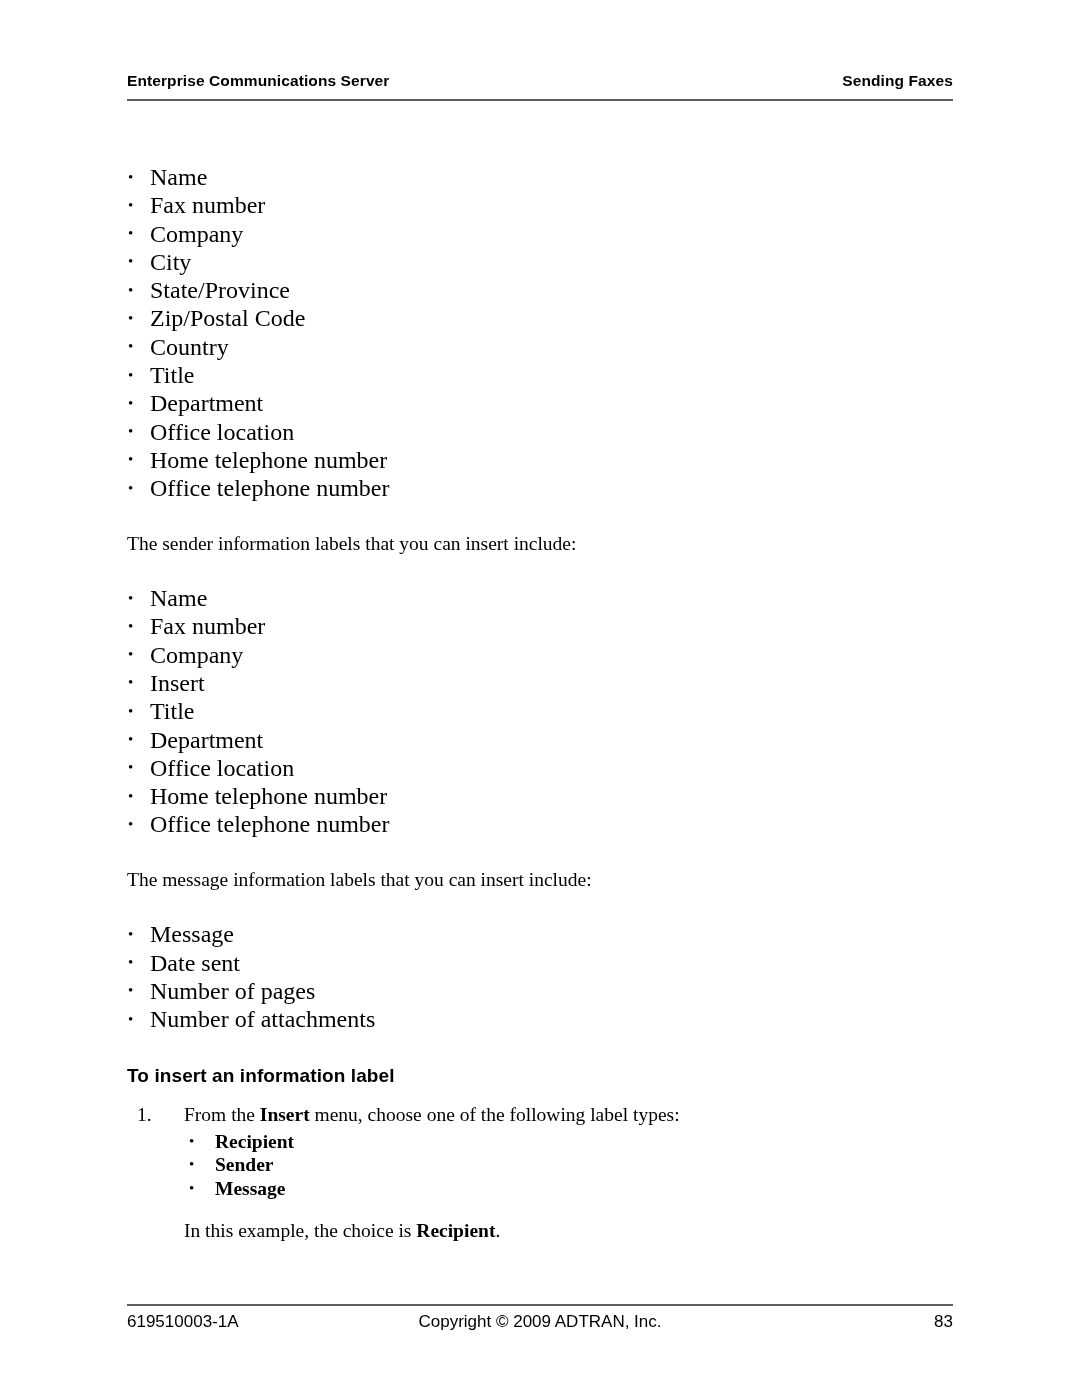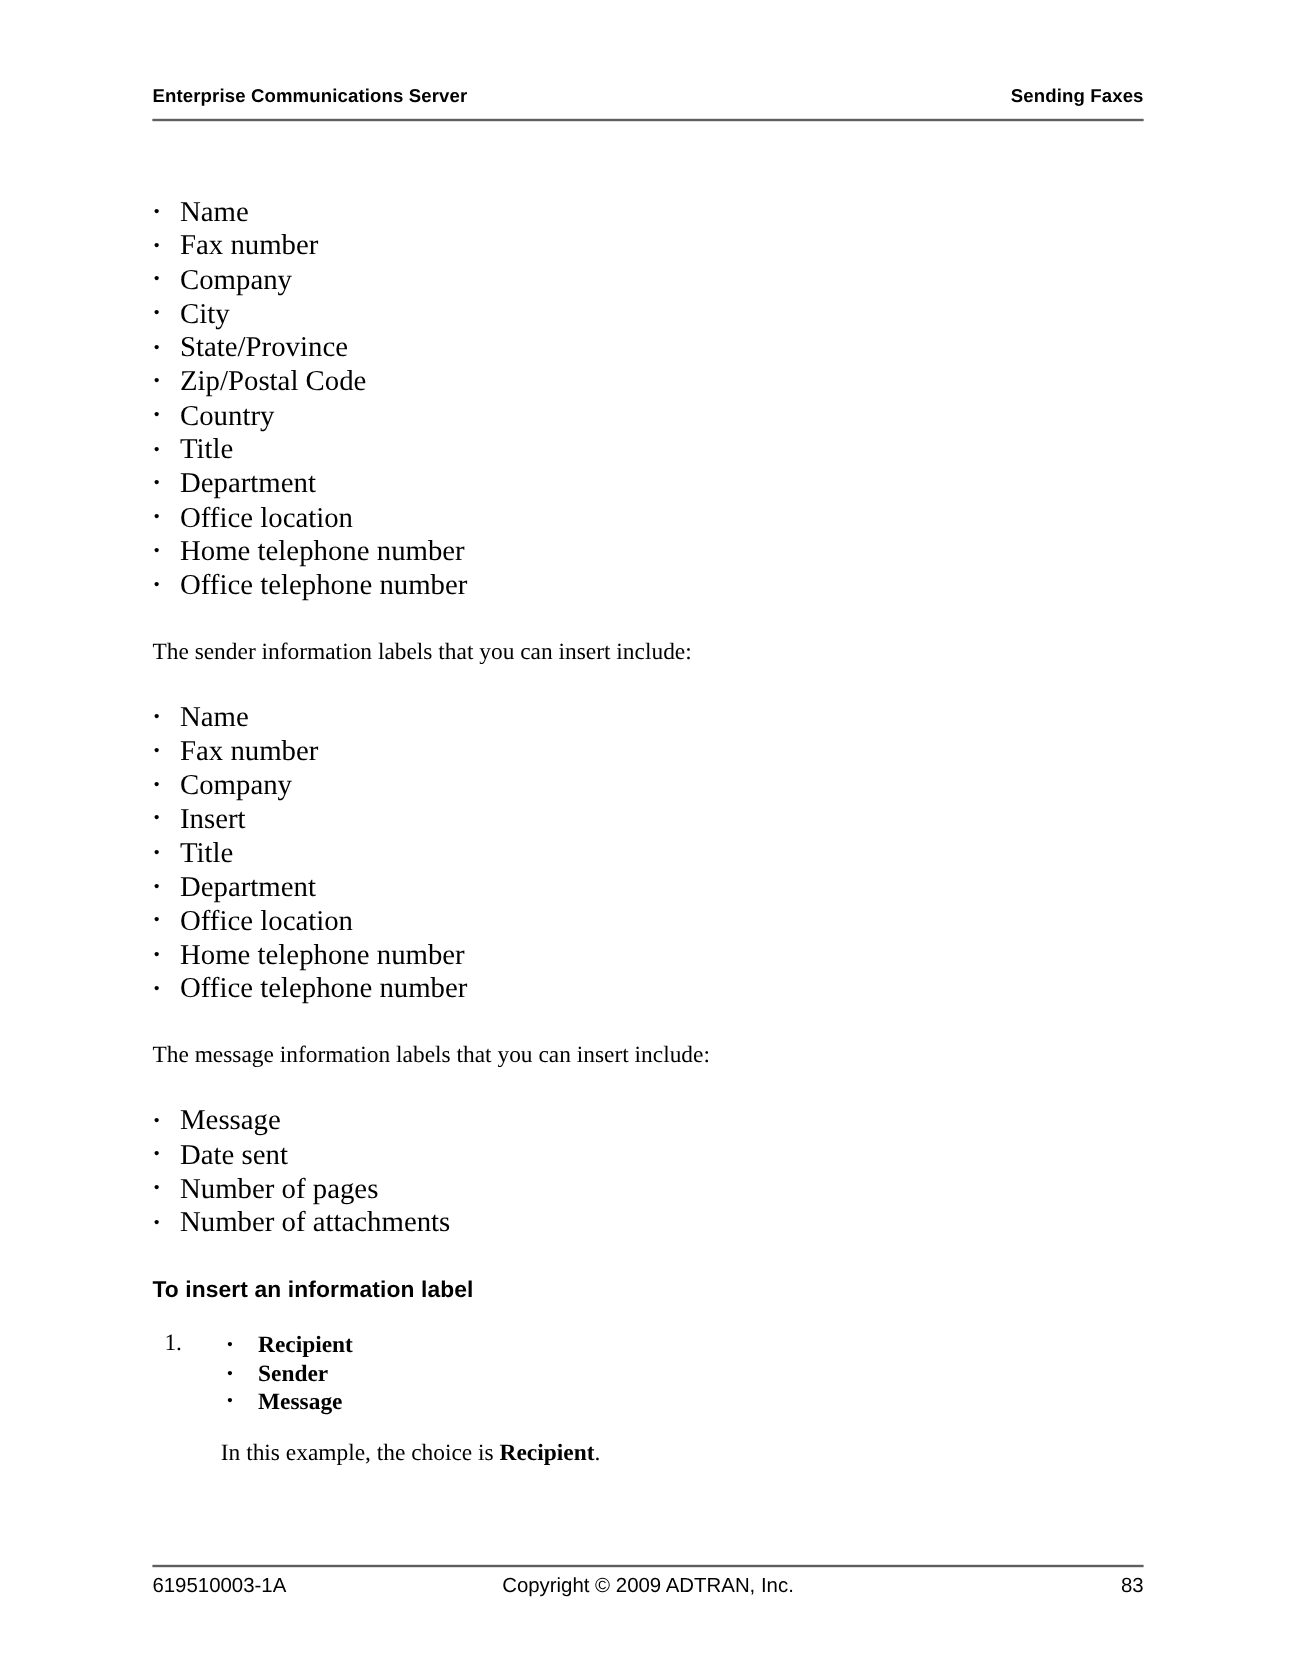--- a/index.html
+++ b/index.html
@@ -225,20 +225,21 @@
 
     <div style="height:32px"></div>
 
     <h2 class="proc-heading">To insert an information label</h2>
 
     <div style="height:18px"></div>
 
     <ol class="steps">
       <li>
         <span class="step-num">1.</span>
+        <span><span>From the </span><b>Insert</b><span> menu, choose one of the following label types:</span></span>
 
         <ul class="sub-bullets">
           <li>Recipient</li>
           <li>Sender</li>
           <li>Message</li>
         </ul>
 
         <div class="step-follow"><span>In this example, the choice is </span><b>Recipient</b><span>.</span></div>
       </li>
     </ol>

